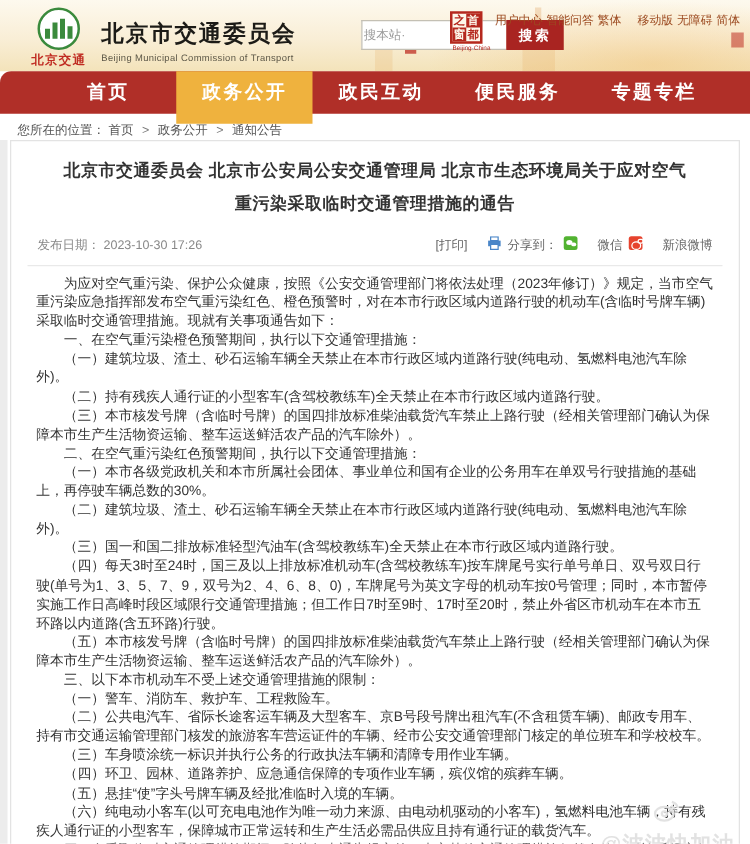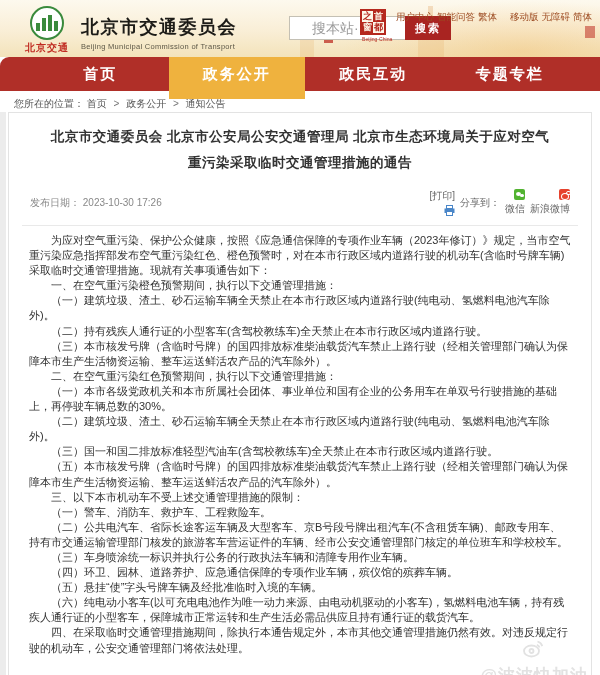--- a/index.html
+++ b/index.html
@@ -39,21 +39,21 @@
   .logo-bar.h1 { height: 8px; } .logo-bar.h2 { height: 13px; }
   .logo-bar.h3 { height: 16px; } .logo-bar.h4 { height: 10px; }
   .logo-cn { font-size: 10px; font-weight: bold; color: #c02c22; margin-top: 1px; letter-spacing: 1px; white-space: nowrap; }
   .titles { margin-left: 9px; padding-top: 9px; }
   .site-title { font-size: 18px; font-weight: bold; color: #1c1b17; letter-spacing: 1.5px; }
   .site-subtitle { font-size: 7.5px; color: #5c5747; margin-top: 3px; letter-spacing: 0.3px; }
 
   .search-box { position: absolute; left: 289px; top: 16px; display: flex; }
   .search-box input {
     width: 116px; height: 24px; border: 1px solid #c4c0b4; border-right: none;
-    background: #ffffff; font-size: 14px; padding-left: 22px; color: #333; outline: none;
+    background: #ffffff; font-size: 10px; padding-left: 1px; color: #333; outline: none;
   }
   .search-box input::placeholder { color: #9a9a9a; }
   .search-box button {
     width: 46px; height: 24px; border: none; background: #a92421; color: #ffffff;
     font-size: 11px; font-weight: bold; letter-spacing: 2px; cursor: pointer;
   }
 
   .top-right { position: absolute; right: 8px; top: 9px; display: flex; gap: 9px; }
   .seal { width: 27px; text-align: center; cursor: pointer; }
   .seal-grid {
@@ -104,21 +104,21 @@
     margin-top: 13px; padding: 0 21px; font-size: 10px; color: #888;
   }
   .meta-share { display: flex; align-items: center; gap: 5px; color: #666; }
   .meta-share .ic { display: inline-block; width: 11px; height: 11px; border-radius: 2px; position: relative; vertical-align: -2px; }
   .ic-wechat { background: #52b331; }
   .ic-wechat::before { content: ""; position: absolute; left: 2px; top: 2.5px; width: 5px; height: 4px; background: #fff; border-radius: 50%; }
   .ic-wechat::after { content: ""; position: absolute; left: 5.5px; top: 4.5px; width: 4px; height: 3.5px; background: #fff; border-radius: 50%; }
   .ic-weibo { background: #e6432e; }
   .ic-weibo::before { content: ""; position: absolute; left: 2px; top: 3.5px; width: 6px; height: 5px; border: 1px solid #fff; border-radius: 50%; }
   .ic-weibo::after { content: ""; position: absolute; left: 7px; top: 1.5px; width: 2.5px; height: 2.5px; border: 1px solid #fff; border-radius: 50%; }
-  .print-btn, .share-item { display: inline-flex; align-items: flex-end; gap: 2px; cursor: pointer; flex-direction: column; }
+  .print-btn, .share-item { display: inline-flex; align-items: flex-start; gap: 16px; cursor: pointer; }
   .divider { border-bottom: 1px solid #e9e9e9; margin: 9px 13px 0; }
 
   .article-body { padding: 7px 20px 0; }
   .article-body p {
     font-size: 11px; color: #333; line-height: 15.1px;
     text-indent: 2em; letter-spacing: 0;
   }
 
   .watermark {
     position: absolute; right: 12px; top: 636px; z-index: 5;
@@ -182,20 +182,21 @@
         <span>简体</span>
       </div>
     </div>
   </div>
 </header>
 
 <nav class="main-nav">
   <div class="nav-item">首页</div>
   <div class="nav-item active">政务公开</div>
   <div class="nav-item">政民互动</div>
+  <div class="nav-item">便民服务</div>
   <div class="nav-item">专题专栏</div>
 </nav>
 
 <div class="breadcrumb">
   <span>您所在的位置：</span>
   <span class="crumb-link">首页</span>
   <span class="sep">&gt;</span>
   <span class="crumb-link">政务公开</span>
   <span class="sep">&gt;</span>
   <span class="crumb-link">通知公告</span>
@@ -232,29 +233,30 @@
         <span class="share-item">
           <span class="ic ic-weibo"></span>
           <span>新浪微博</span>
         </span>
       </div>
     </div>
 
     <div class="divider"></div>
 
     <div class="article-body">
-      <p>为应对空气重污染、保护公众健康，按照《应急通信保障的专项作业车辆（2023年修订）》规定，当市空气重污染应急指挥部发布空气重污染红色、橙色预警时，对在本市行政区域内道路行驶的机动车(含临时号牌车辆)采取临时交通管理措施。现就有关事项通告如下：</p>
+      <p>为应对空气重污染、保护公众健康，按照《公安交通管理部门将依法处理（2023年修订）》规定，当市空气重污染应急指挥部发布空气重污染红色、橙色预警时，对在本市行政区域内道路行驶的机动车(含临时号牌车辆)采取临时交通管理措施。现就有关事项通告如下：</p>
       <p>一、在空气重污染橙色预警期间，执行以下交通管理措施：</p>
       <p>（一）建筑垃圾、渣土、砂石运输车辆全天禁止在本市行政区域内道路行驶(纯电动、氢燃料电池汽车除外)。</p>
       <p>（二）持有残疾人通行证的小型客车(含驾校教练车)全天禁止在本市行政区域内道路行驶。</p>
       <p>（三）本市核发号牌（含临时号牌）的国四排放标准柴油载货汽车禁止上路行驶（经相关管理部门确认为保障本市生产生活物资运输、整车运送鲜活农产品的汽车除外）。</p>
       <p>二、在空气重污染红色预警期间，执行以下交通管理措施：</p>
       <p>（一）本市各级党政机关和本市所属社会团体、事业单位和国有企业的公务用车在单双号行驶措施的基础上，再停驶车辆总数的30%。</p>
       <p>（二）建筑垃圾、渣土、砂石运输车辆全天禁止在本市行政区域内道路行驶(纯电动、氢燃料电池汽车除外)。</p>
       <p>（三）国一和国二排放标准轻型汽油车(含驾校教练车)全天禁止在本市行政区域内道路行驶。</p>
+      <p>（四）每天3时至24时，国三及以上排放标准机动车(含驾校教练车)按车牌尾号实行单号单日、双号双日行驶(单号为1、3、5、7、9，双号为2、4、6、8、0)，车牌尾号为英文字母的机动车按0号管理；同时，本市暂停实施工作日高峰时段区域限行交通管理措施；但工作日7时至9时、17时至20时，禁止外省区市机动车在本市五环路以内道路(含五环路)行驶。</p>
       <p>（五）本市核发号牌（含临时号牌）的国四排放标准柴油载货汽车禁止上路行驶（经相关管理部门确认为保障本市生产生活物资运输、整车运送鲜活农产品的汽车除外）。</p>
       <p>三、以下本市机动车不受上述交通管理措施的限制：</p>
       <p>（一）警车、消防车、救护车、工程救险车。</p>
       <p>（二）公共电汽车、省际长途客运车辆及大型客车、京B号段号牌出租汽车(不含租赁车辆)、邮政专用车、持有市交通运输管理部门核发的旅游客车营运证件的车辆、经市公安交通管理部门核定的单位班车和学校校车。</p>
       <p>（三）车身喷涂统一标识并执行公务的行政执法车辆和清障专用作业车辆。</p>
       <p>（四）环卫、园林、道路养护、应急通信保障的专项作业车辆，殡仪馆的殡葬车辆。</p>
       <p>（五）悬挂“使”字头号牌车辆及经批准临时入境的车辆。</p>
       <p>（六）纯电动小客车(以可充电电池作为唯一动力来源、由电动机驱动的小客车)，氢燃料电池车辆，持有残疾人通行证的小型客车，保障城市正常运转和生产生活必需品供应且持有通行证的载货汽车。</p>
       <p>四、在采取临时交通管理措施期间，除执行本通告规定外，本市其他交通管理措施仍然有效。对违反规定行驶的机动车，公安交通管理部门将依法处理。</p>
 

